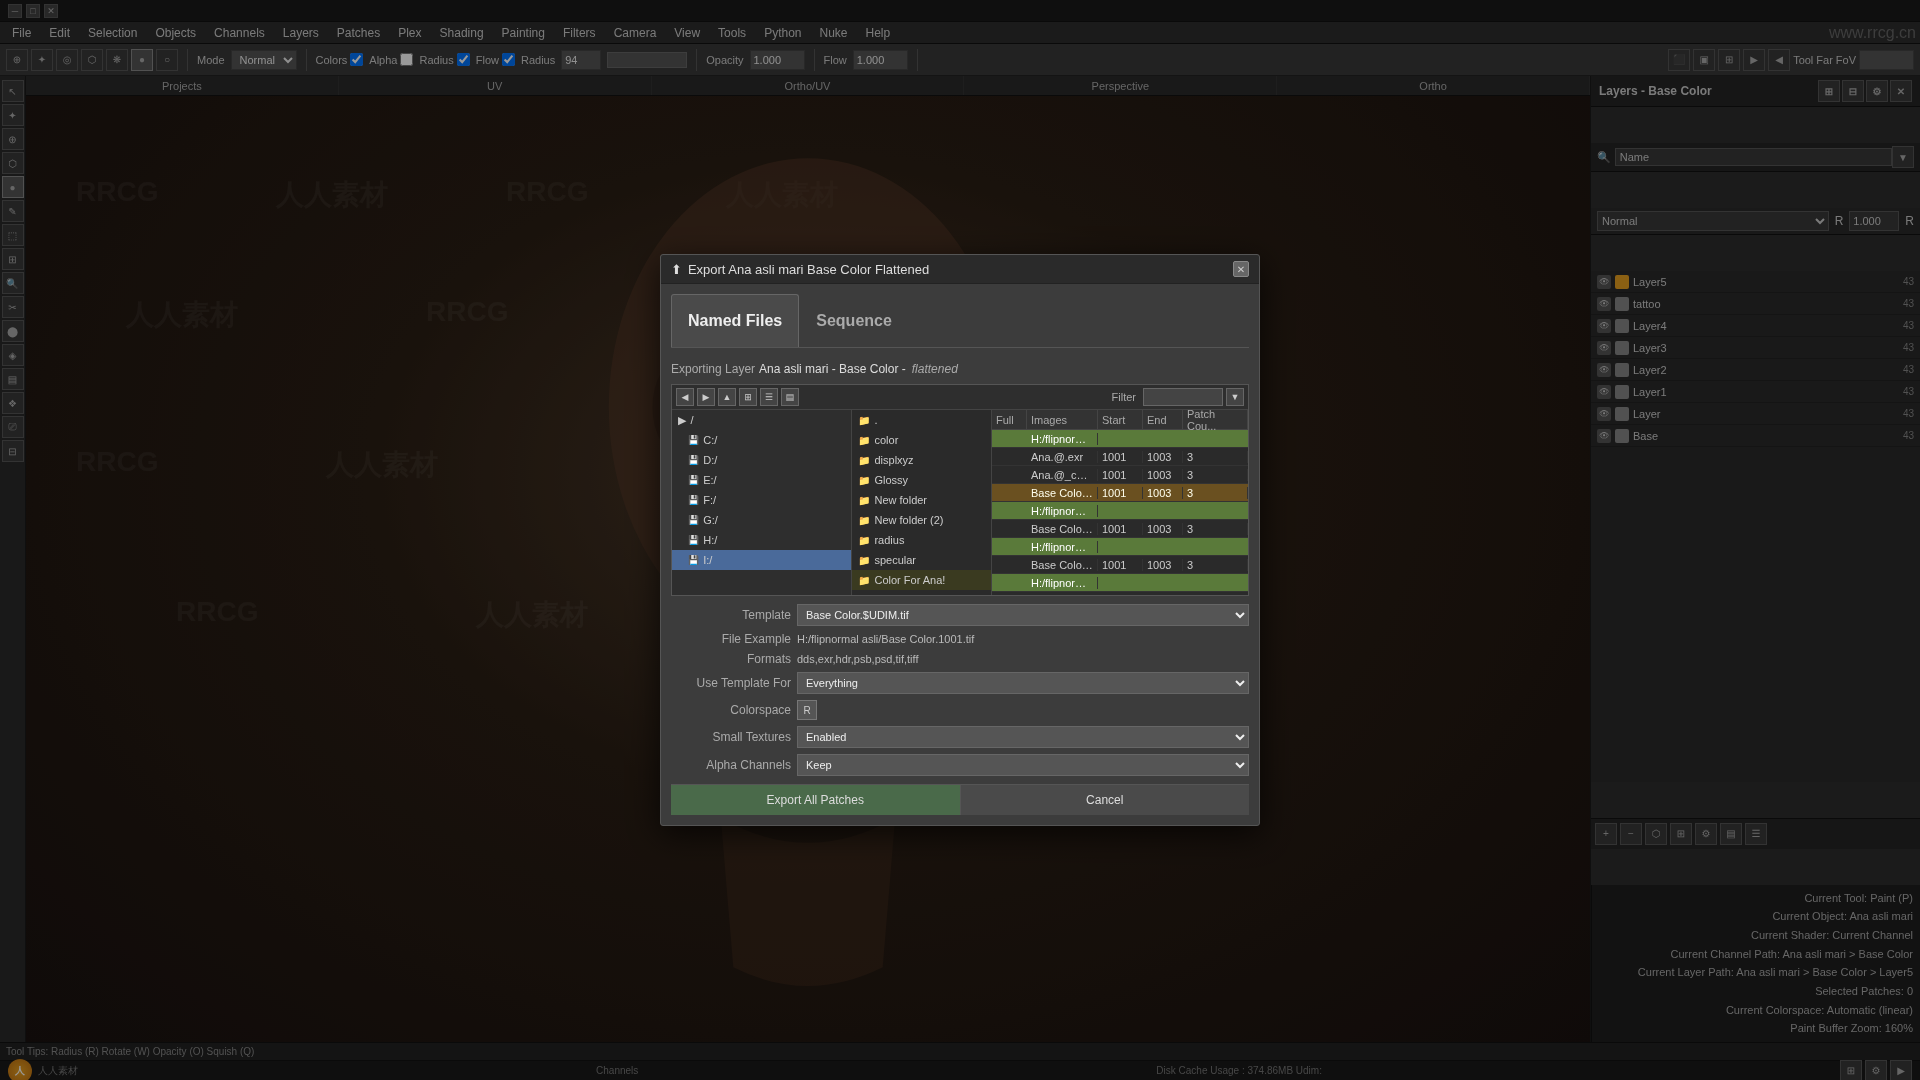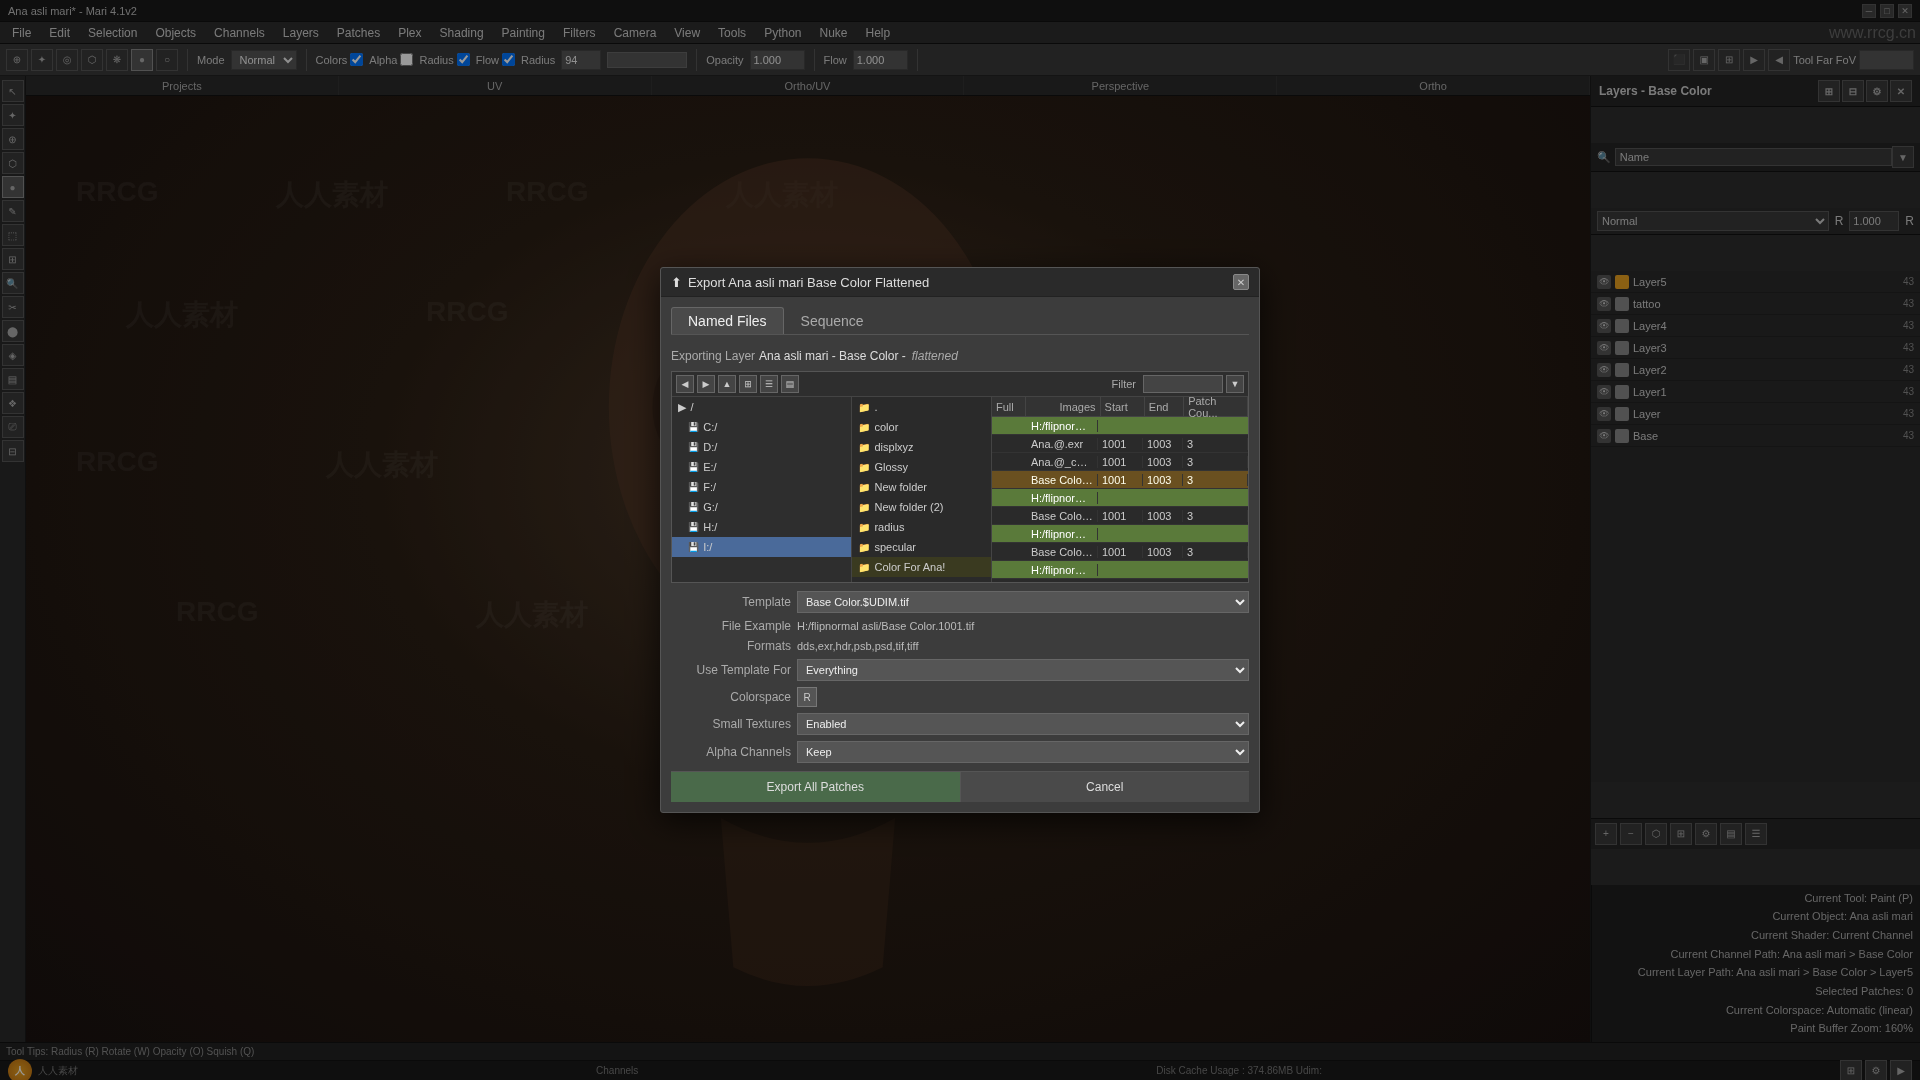--- a/index.html
+++ b/index.html
@@ -273,27 +273,28 @@
     }
     .dialog-body { padding: 10px; }
 
     
     .dialog-tabs {
       display: flex;
       border-bottom: 1px solid #555;
       margin-bottom: 10px;
     }
     .dialog-tab {
-      padding: 5px 16px;
-      font-size: 14px;
+      padding: 17px 16px;
+      font-size: 16px;
       color: #aaa;
       cursor: pointer;
       border: 1px solid transparent;
       border-bottom: none;
       border-radius: 3px 3px 0 0;
+      font-weight: bold;
     }
     .dialog-tab.active {
       background: #4a4a4a;
       color: #eee;
       border-color: #666;
     }
 
     
     .exporting-layer-row {
       display: flex;
@@ -549,21 +550,20 @@
     .head-bg {
       position: absolute;
       top: 0; left: 0; right: 0; bottom: 0;
       background: radial-gradient(ellipse at 50% 40%, #4a3828 0%, #2a1e14 40%, #1a1210 100%);
     }
   </style>
 </head>
 <body>
 
 <div id="titlebar">
-  <span class="title">Ana asli mari* - Mari 4.1v2</span>
   <div class="win-controls">
     <div class="win-btn">─</div>
     <div class="win-btn">□</div>
     <div class="win-btn">✕</div>
   </div>
 </div>
 
 <div id="menubar">
   <span class="menu-item">File</span>
   <span class="menu-item">Edit</span>
@@ -924,21 +924,21 @@
             </div>
             <div class="file-tree-item" style="background:#3a3a20;">
               <span class="folder-icon yellow">📁</span>
               <span>Color For Ana!</span>
             </div>
           </div>
 
           <div class="file-list-panel">
             <div class="file-list-header">
               <div class="file-col-header" style="width:35px;">Full</div>
-              <div class="file-col-header" style="flex:1;margin-left:29px;">Images</div>
+              <div class="file-col-header" style="flex:1;">Images</div>
               <div class="file-col-header" style="width:45px;">Start</div>
               <div class="file-col-header" style="width:40px;">End</div>
               <div class="file-col-header" style="width:65px;">Patch Cou...</div>
             </div>
             <div class="file-list-body">
               <div class="file-list-row highlighted">
                 <div class="file-cell" style="width:35px;"></div>
                 <div class="file-cell" style="flex:1;">H:/flipnormal asli</div>
                 <div class="file-cell" style="width:45px;"></div>
                 <div class="file-cell" style="width:40px;"></div>

